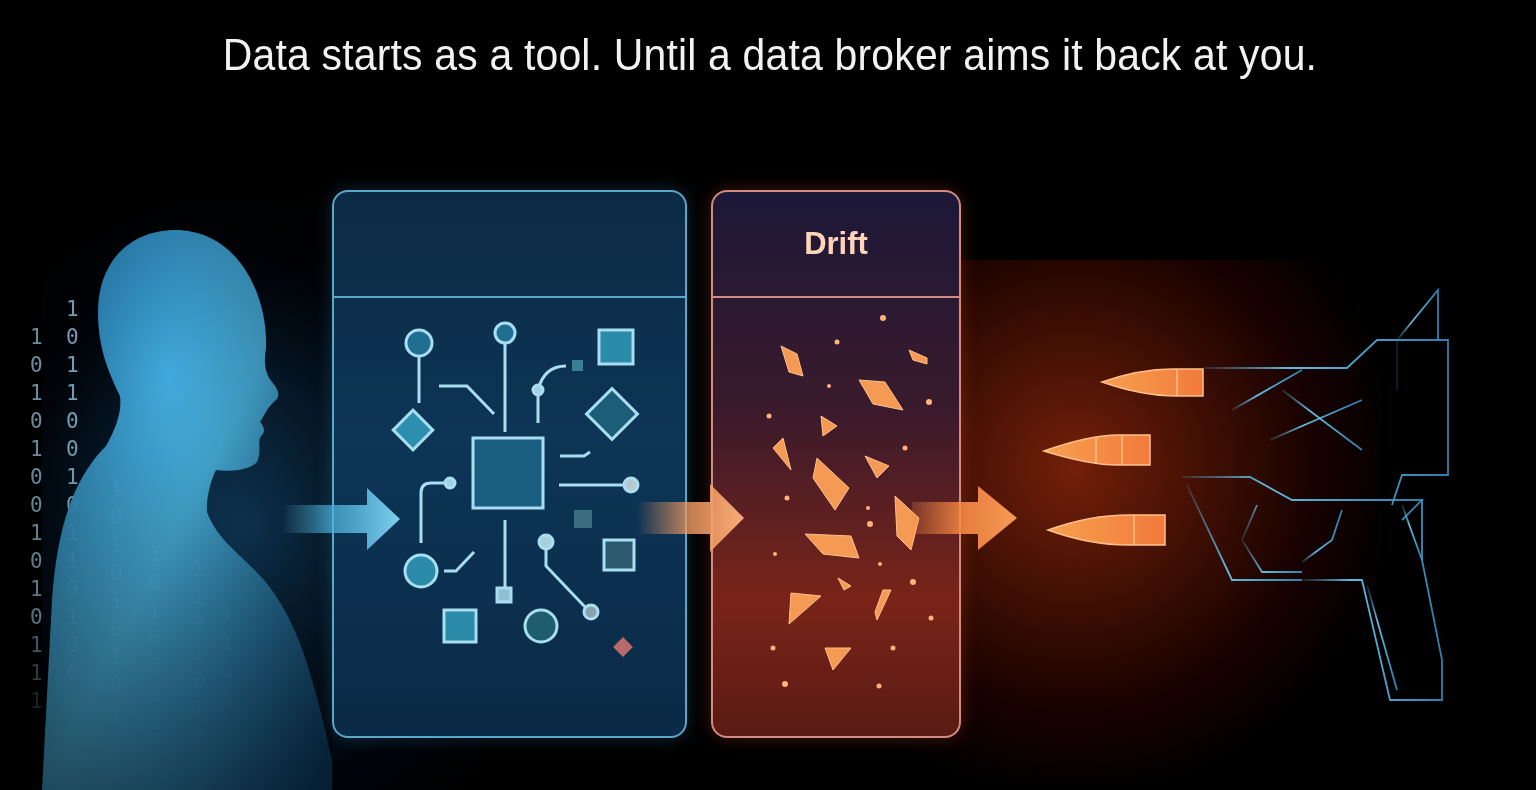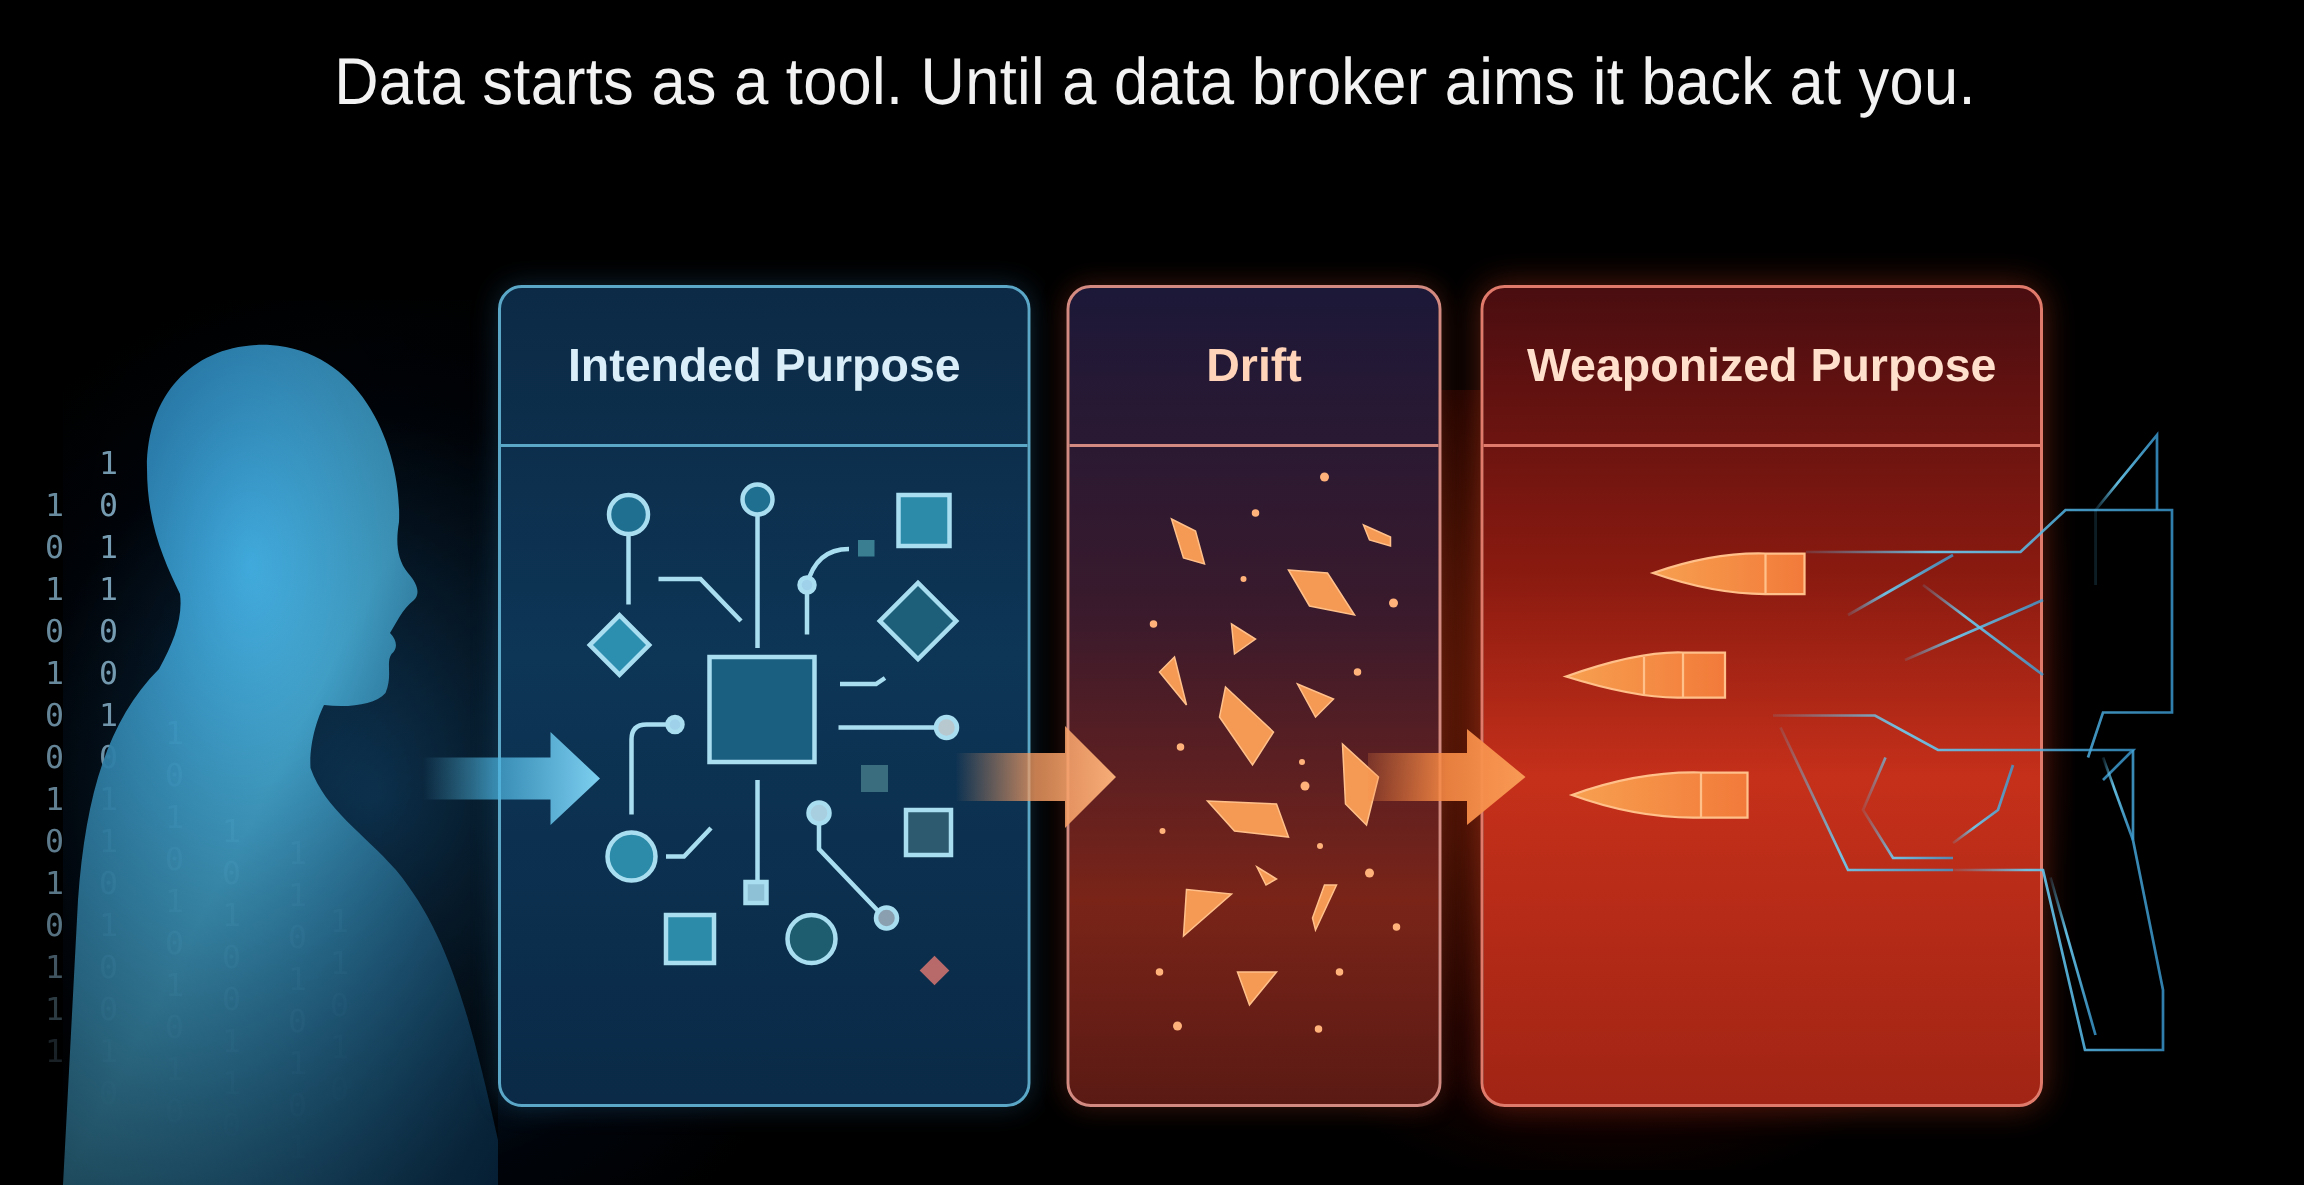--- a/index.html
+++ b/index.html
@@ -195,21 +195,20 @@
              C 260 250, 255 242, 259 236
              C 264 232, 262 226, 258 222
              C 262 216, 266 206, 274 200
              C 278 196, 277 190, 270 182
              C 262 172, 262 160, 264 148
              C 266 100, 240 34, 178 30 Z" fill="url(#personGrad)" opacity="0.95"></path>
     <rect x="0" y="0" width="330" height="590" fill="url(#personFade)"></rect>
   </svg>
 
   <div class="panel panel-intended">
-    <div class="panel-header">Intended Purpose</div>
     <div class="panel-divider"></div>
     <div class="panel-body">
       <svg width="355" height="442" viewBox="0 0 355 442">
         <g stroke="#a9ddf0" stroke-width="3" fill="none">
 
           <circle cx="85" cy="45" r="13" fill="#1f6f91"></circle>
           <line x1="85" y1="58" x2="85" y2="105"></line>
           <rect x="65" y="118" width="28" height="28" transform="rotate(45 79 132)" fill="#2c8fb0"></rect>
 
           <circle cx="171" cy="35" r="10" fill="#1f6f91"></circle>
@@ -292,25 +291,20 @@
           <circle cx="218" cy="320" r="2.5"></circle>
           <circle cx="60" cy="350" r="2.5"></circle>
           <circle cx="180" cy="350" r="2.5"></circle>
           <circle cx="72" cy="386" r="3"></circle>
           <circle cx="166" cy="388" r="2.5"></circle>
         </g>
       </svg>
     </div>
   </div>
 
-  <div class="panel panel-weapon">
-    <div class="panel-header">Weaponized Purpose</div>
-    <div class="panel-divider"></div>
-    <div class="panel-body"></div>
-  </div>
 
   <svg class="overlay-svg" viewBox="0 0 1536 790">
     <defs>
       <linearGradient id="arrowBlue" x1="0" y1="0" x2="1" y2="0">
         <stop offset="0" stop-color="#5cc3ea" stop-opacity="0"></stop>
         <stop offset="0.4" stop-color="#4ab2de" stop-opacity="0.7"></stop>
         <stop offset="1" stop-color="#7fd0f0"></stop>
       </linearGradient>
       <linearGradient id="arrowOrange1" x1="0" y1="0" x2="1" y2="0">
         <stop offset="0" stop-color="#f5a066" stop-opacity="0"></stop>

